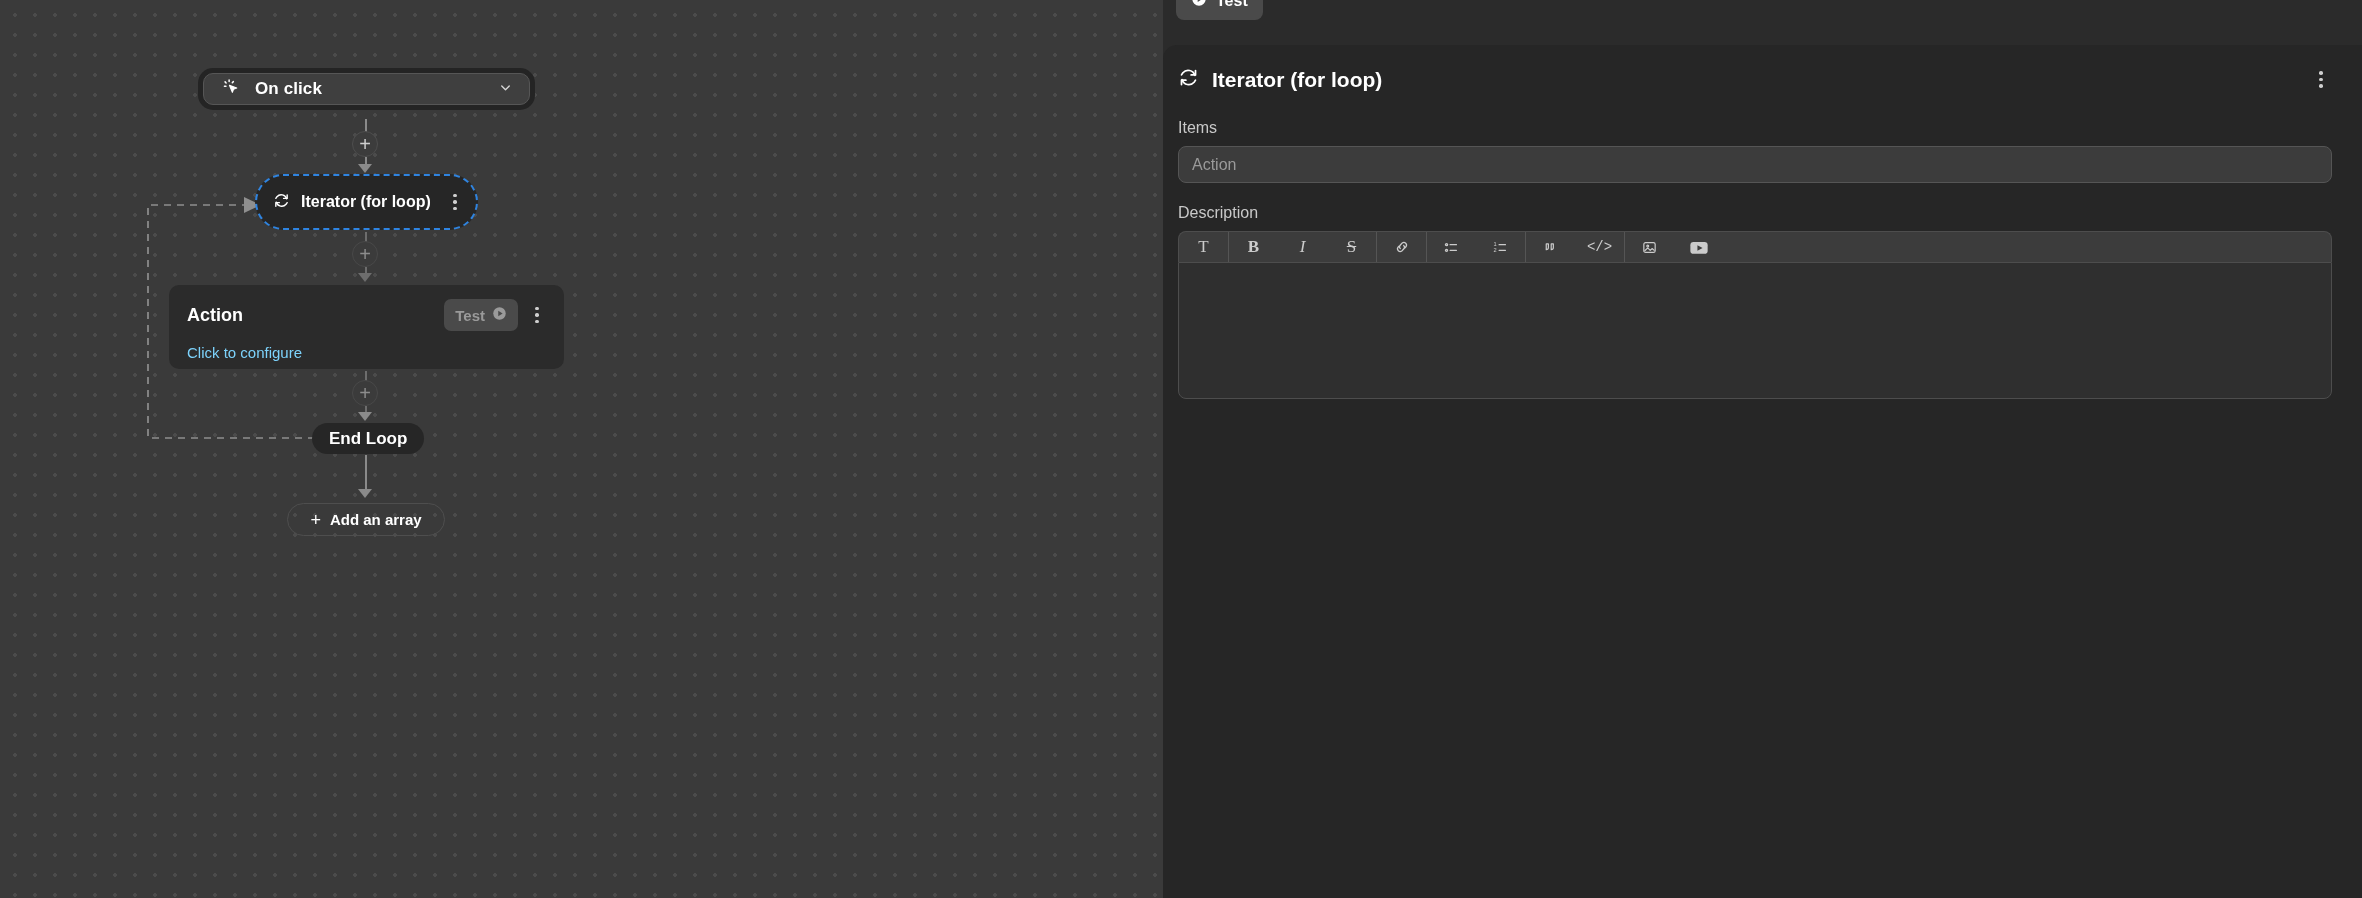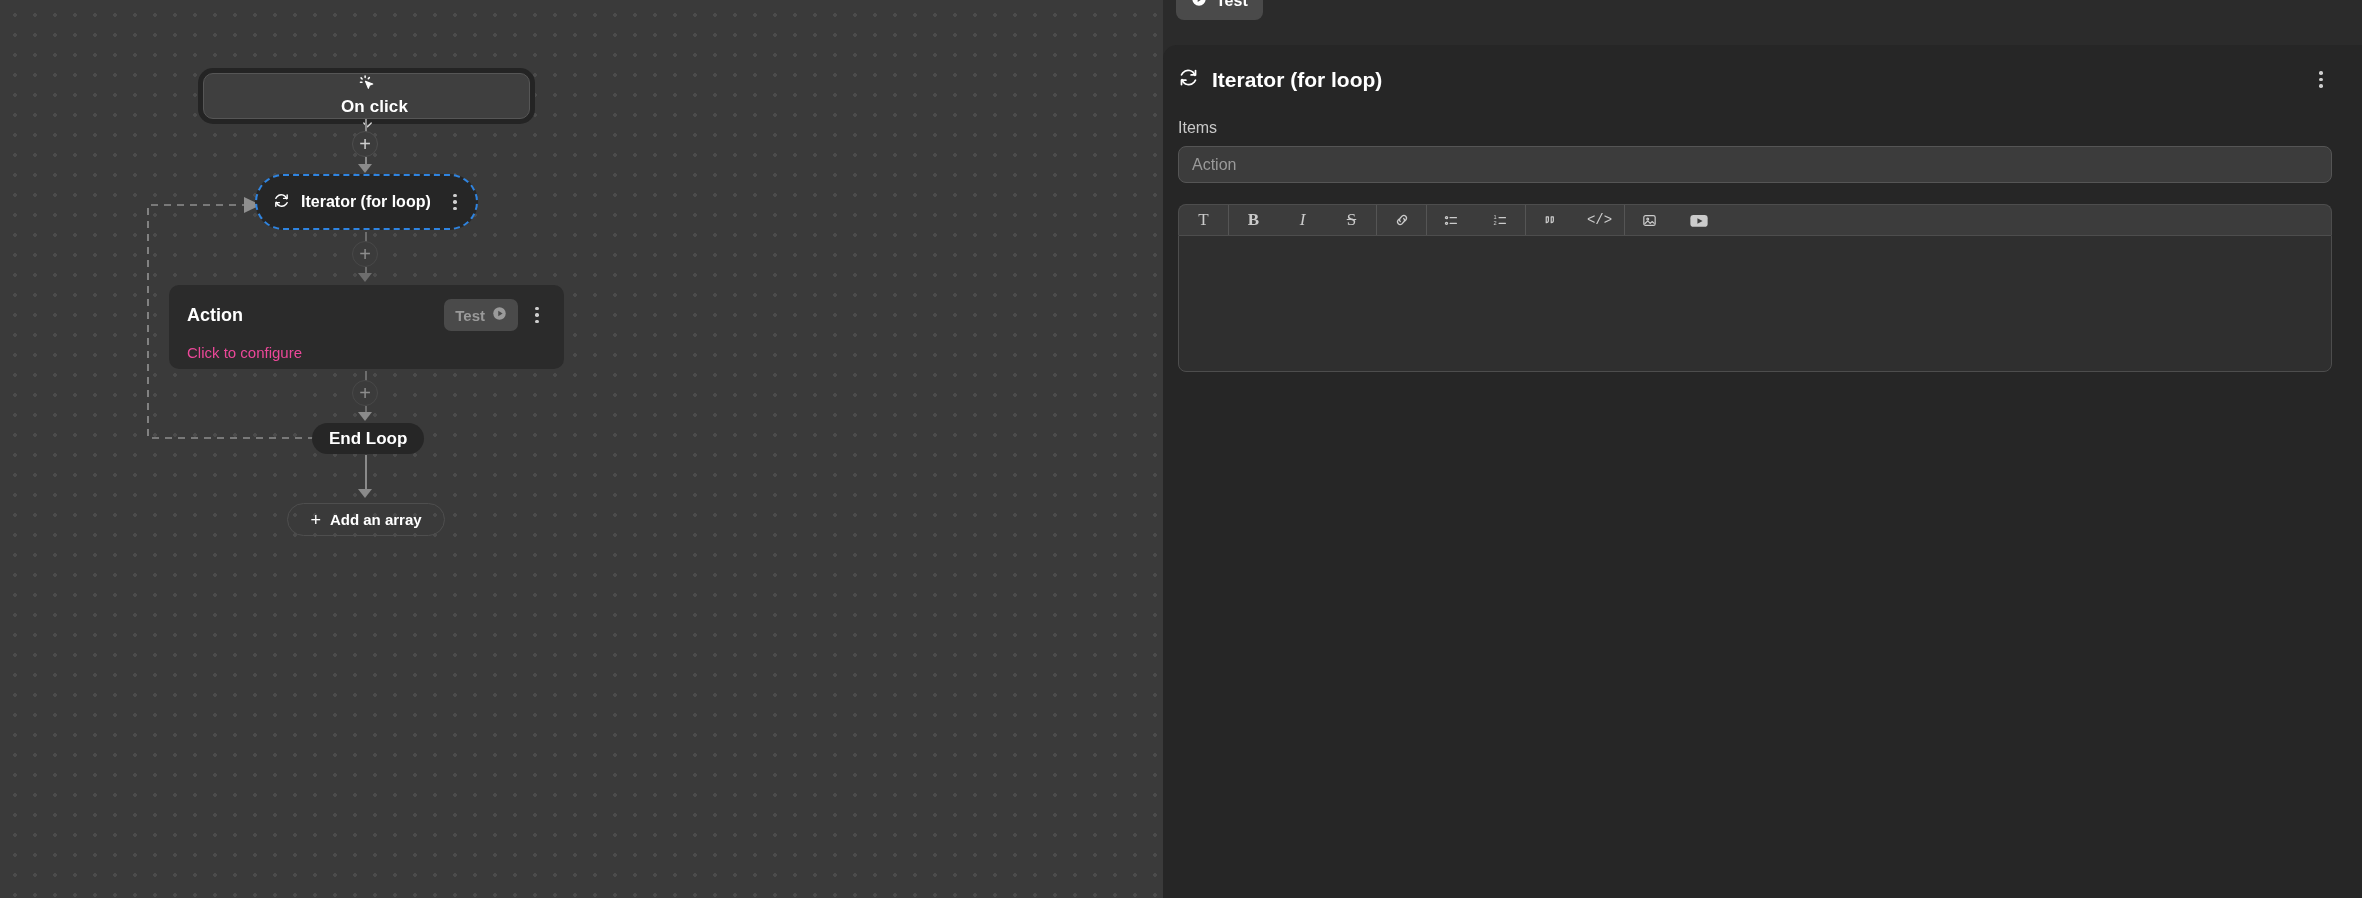--- a/index.html
+++ b/index.html
@@ -17,29 +17,28 @@
     width: 1163px; height: 898px;
     background-color: #3a3a3a;
     background-image: radial-gradient(#4b4b4b 1.6px, transparent 1.7px);
     background-size: 20px 20px;
     background-position: 5px 5px;
   }
   .node { position: absolute; }
 
   
   #trigger-node {
-    left: 203px; top: 73px; width: 327px; height: 46px;
+    left: 203px; top: 73px; width: 327px; height: 32px;
     background: #3f3f3f;
     border: 1px solid #565656;
     border-radius: 10px;
     box-shadow: 0 0 0 5px #242424;
     display: flex; align-items: center;
     padding: 0 16px 0 18px;
     cursor: pointer;
-    flex-direction: column;
   }
   #trigger-node .tlabel {
     color: #ffffff; font-size: 17px; font-weight: 700;
     margin-left: 14px; flex: 1; letter-spacing: .1px;
   }
 
   
   .plus-circle {
     position: absolute; width: 26px; height: 26px;
     border-radius: 50%;
@@ -82,21 +81,21 @@
     border-radius: 10px;
     padding: 14px 16px 0 12px;
     cursor: pointer;
   }
   #action-card .row { display: flex; align-items: center; }
   #action-card .atitle {
     color: #ffffff; font-size: 18px; font-weight: 700; flex: 1;
     padding-left: 6px;
   }
   #action-card .asub {
-    color: #ec4899; font-size: 15px; padding-left: 6px; margin-top: 13px;
+    color: #7dd3fc; font-size: 15px; padding-left: 6px; margin-top: 13px;
   }
   .test-pill {
     display: inline-flex; align-items: center; gap: 7px;
     background: #4a4a4a; color: #9a9a9a;
     border: none; border-radius: 7px;
     padding: 7px 11px; font-size: 15px; font-weight: 700;
     font-family: "Liberation Sans", sans-serif;
     cursor: pointer;
   }
   .kebab {
@@ -360,20 +359,21 @@
           </span>
       </div>
 
       <div class="block">
         <label class="field-label">Items</label>
         <input id="name-input" type="text" placeholder="Action" style="">
       </div>
 
 
       <div class="block">
+        <label class="field-label">Description</label>
         <div id="desc-toolbar">
           <button class="tb-btn">T</button>
           <span class="tb-sep"></span>
           <button class="tb-btn" style="font-weight:700;">B</button>
           <button class="tb-btn" style="font-style:italic;">I</button>
           <button class="tb-btn" style="text-decoration:line-through;">S</button>
           <span class="tb-sep"></span>
           <button class="tb-btn">
             <svg width="16" height="16" viewBox="0 0 24 24" fill="none" stroke="#cbcbcb" stroke-width="1.9" stroke-linecap="round">
               <path d="M9.5 14.5a4 4 0 0 1 0-5.6l2.8-2.8a4 4 0 0 1 5.6 5.6l-1.4 1.4"></path>

